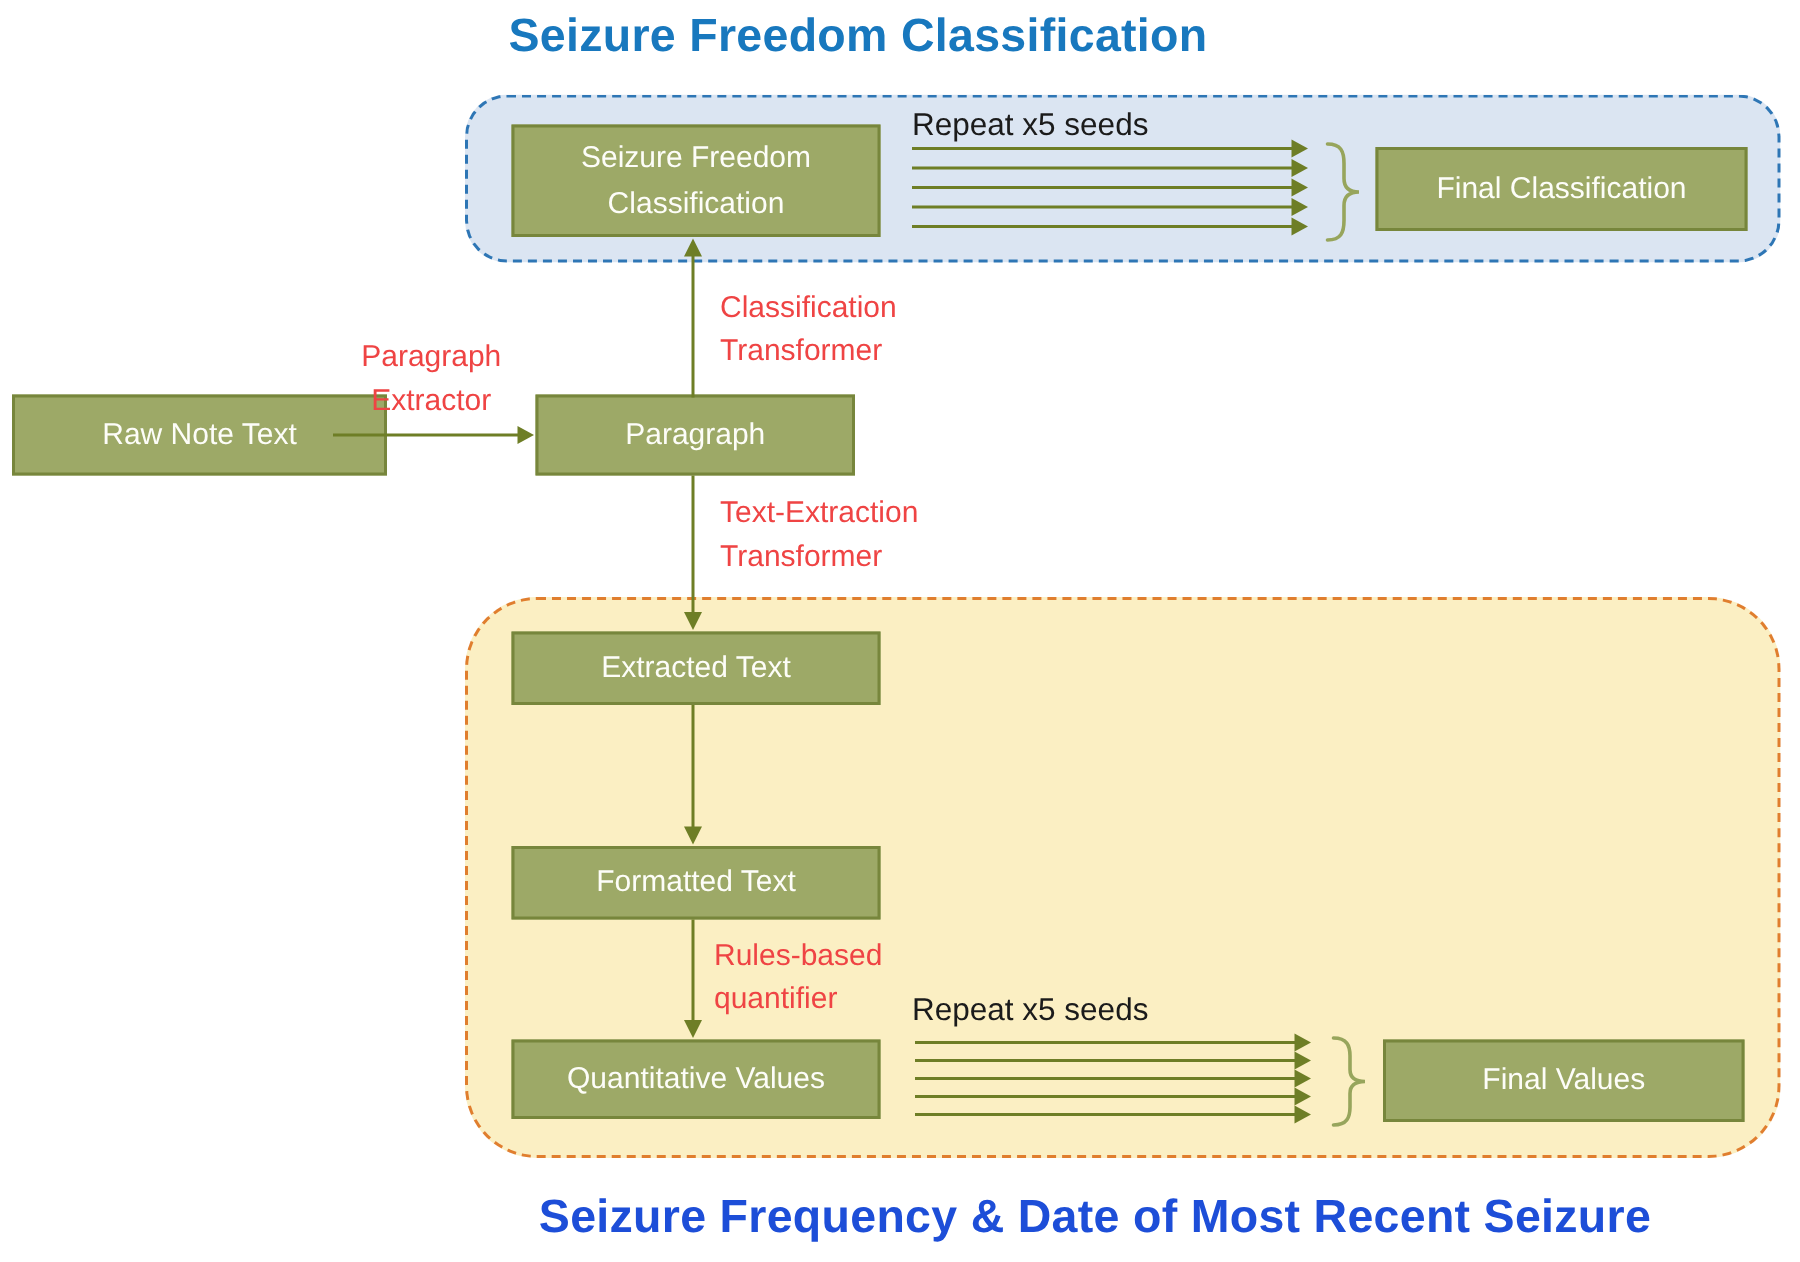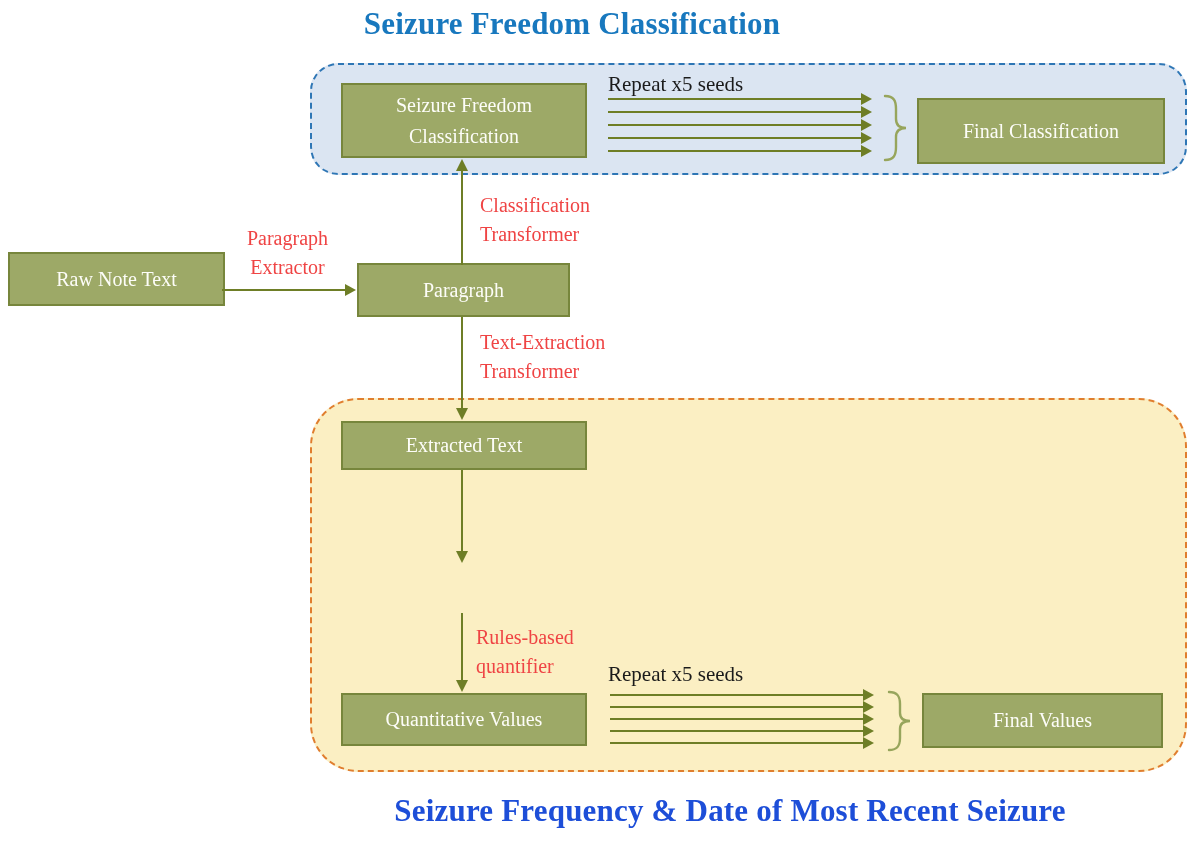--- a/index.html
+++ b/index.html
@@ -1,18 +1,18 @@
 <!DOCTYPE html>
 <html><head>
 <meta charset="utf-8">
 <style>
   html,body{margin:0;padding:0;background:#ffffff;}
   .canvas{
     position:relative;width:1200px;height:841px;background:#ffffff;overflow:hidden;
-    font-family:Liberation Serif, serif;color:#1b1b1b;
+    font-family:Liberation Sans, sans-serif;color:#1b1b1b;
   }
   .title{
     position:absolute;text-align:center;font-size:31px;font-weight:600;letter-spacing:0.2px;
   }
   .title-top{left:0;width:1144px;top:6px;color:#1878BE;}
   .title-bottom{left:260px;width:940px;top:793px;color:#1d4ed8;}
 
   .group{position:absolute;box-sizing:border-box;}
   .group-blue{
     left:310px;top:63px;width:877px;height:112px;border-radius:28px;
@@ -22,22 +22,22 @@
     left:310px;top:398px;width:877px;height:374px;border-radius:48px;
     background:#FBEFC3;border:2px dashed #E07E2E;
   }
 
   .node{
     position:absolute;box-sizing:border-box;background:#9DA967;border:2px solid #77863C;
     display:flex;align-items:center;justify-content:center;text-align:center;
     color:#FDFDF8;font-size:20px;line-height:1.55;padding:2px 8px;
   }
   .node-sfc      {left:341px;top:83px; width:246px;height:75px;}
-  .node-finalcls {left:917px;top:98px; width:248px;height:66px;}
-  .node-raw      {left:8px;  top:252px;width:217px;height:54px;}
+  .node-finalcls {left:917px;top:98px; width:248px;height:56px;}
+  .node-raw      {left:8px;  top:263px;width:250px;height:54px;}
   .node-par      {left:357px;top:263px;width:213px;height:54px;}
   .node-ext      {left:341px;top:421px;width:246px;height:49px;}
   .node-fmt      {left:341px;top:564px;width:246px;height:49px;}
   .node-qnt      {left:341px;top:693px;width:246px;height:53px;}
   .node-finalval {left:922px;top:693px;width:241px;height:55px;}
 
   .edge-label{
     position:absolute;font-size:20px;line-height:1.45;white-space:pre-line;color:#ef4444;
   }
   .lbl-par-extract {left:225px;top:224px;width:125px;text-align:center;}
@@ -128,20 +128,21 @@
     </div>
   <div class="edge-label lbl-txt-transf">Text-Extraction
 Transformer</div>
 
   <div class="node node-ext">Extracted Text</div>
 
   <div class="vline" style="left:461px;top:470px;height:82px">
       <span class="head-down"></span>
     </div>
 
+  <div class="node node-fmt">Formatted Text</div>
 
   <div class="vline" style="left:461px;top:613px;height:68px">
       <span class="head-down"></span>
     </div>
   <div class="edge-label lbl-rules">Rules-based
 quantifier</div>
 
   <div class="node node-qnt">Quantitative Values</div>
 
   <div class="repeat-label repeat-bottom">Repeat x5 seeds</div>

